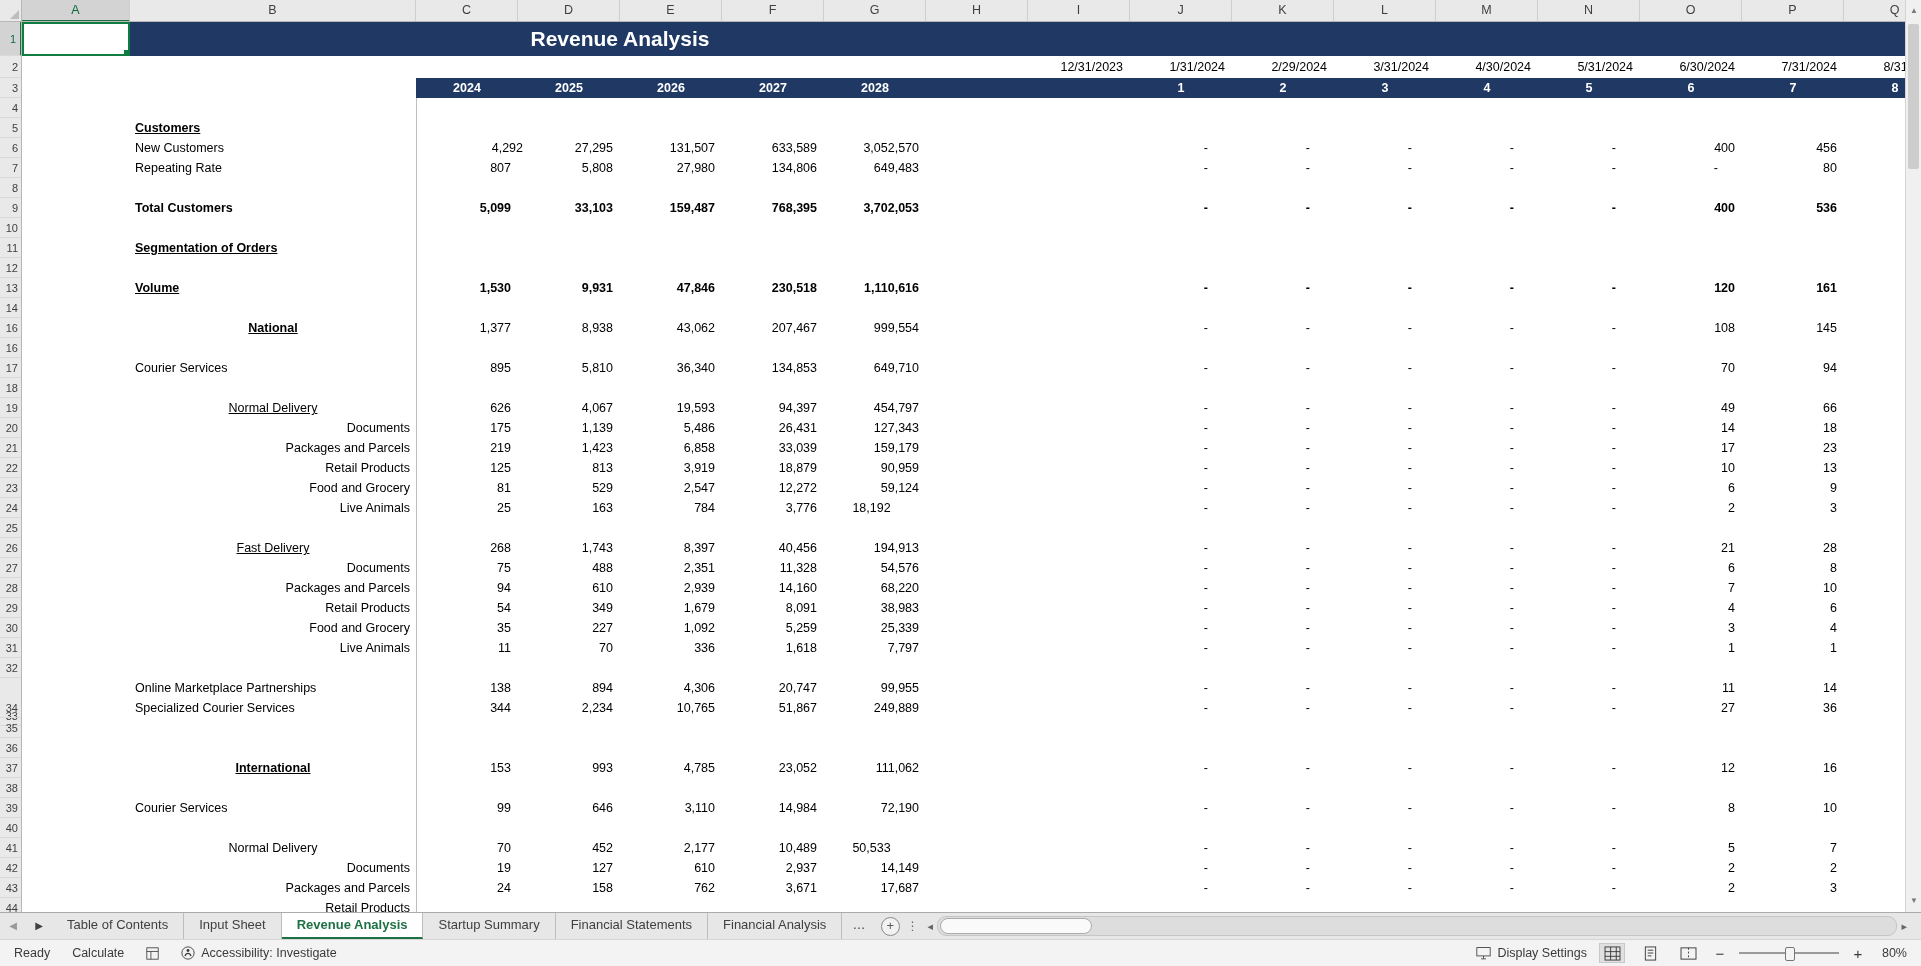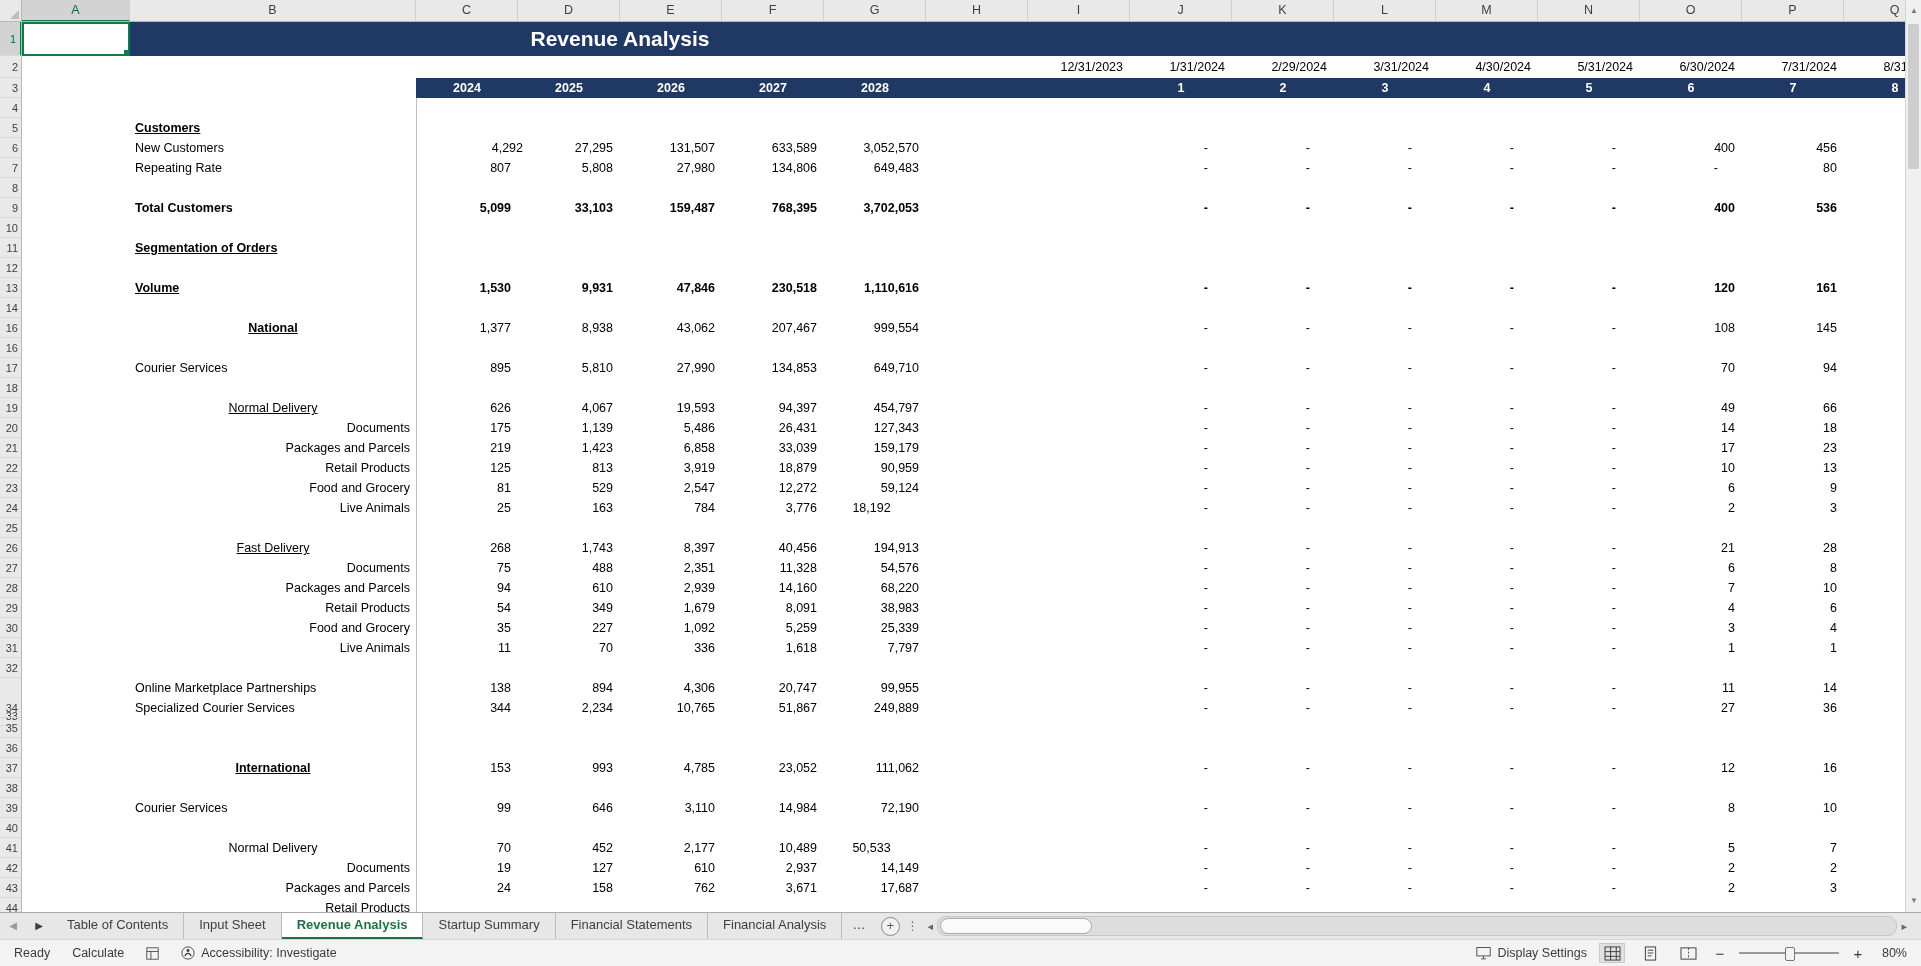--- a/index.html
+++ b/index.html
@@ -227,21 +227,21 @@
       <div class="cell dashc" style="left: 1108px; width: 102px; font-weight: 400; top: 296px; height: 20px; line-height: 20px;">-</div>
       <div class="cell dashc" style="left: 1210px; width: 102px; font-weight: 400; top: 296px; height: 20px; line-height: 20px;">-</div>
       <div class="cell dashc" style="left: 1312px; width: 102px; font-weight: 400; top: 296px; height: 20px; line-height: 20px;">-</div>
       <div class="cell dashc" style="left: 1414px; width: 102px; font-weight: 400; top: 296px; height: 20px; line-height: 20px;">-</div>
       <div class="cell dashc" style="left: 1516px; width: 102px; font-weight: 400; top: 296px; height: 20px; line-height: 20px;">-</div>
       <div class="cell num" style="left: 1618px; width: 102px; font-weight: 400; top: 296px; height: 20px; line-height: 20px;">108</div>
       <div class="cell num" style="left: 1720px; width: 102px; font-weight: 400; top: 296px; height: 20px; line-height: 20px;">145</div>
       <div class="cell" style="left: 108px; width: 286px; top: 336px; height: 20px; line-height: 20px; text-align: left; padding-left: 5px;">Courier Services</div>
       <div class="cell num" style="left: 394px; width: 102px; font-weight: 400; top: 336px; height: 20px; line-height: 20px;">895</div>
       <div class="cell num" style="left: 496px; width: 102px; font-weight: 400; top: 336px; height: 20px; line-height: 20px;">5,810</div>
-      <div class="cell num" style="left: 598px; width: 102px; font-weight: 400; top: 336px; height: 20px; line-height: 20px;">27,990</div>
+      <div class="cell num" style="left: 598px; width: 102px; font-weight: 400; top: 336px; height: 20px; line-height: 20px;">36,340</div>
       <div class="cell num" style="left: 700px; width: 102px; font-weight: 400; top: 336px; height: 20px; line-height: 20px;">134,853</div>
       <div class="cell num" style="left: 802px; width: 102px; font-weight: 400; top: 336px; height: 20px; line-height: 20px;">649,710</div>
       <div class="cell dashc" style="left: 1108px; width: 102px; font-weight: 400; top: 336px; height: 20px; line-height: 20px;">-</div>
       <div class="cell dashc" style="left: 1210px; width: 102px; font-weight: 400; top: 336px; height: 20px; line-height: 20px;">-</div>
       <div class="cell dashc" style="left: 1312px; width: 102px; font-weight: 400; top: 336px; height: 20px; line-height: 20px;">-</div>
       <div class="cell dashc" style="left: 1414px; width: 102px; font-weight: 400; top: 336px; height: 20px; line-height: 20px;">-</div>
       <div class="cell dashc" style="left: 1516px; width: 102px; font-weight: 400; top: 336px; height: 20px; line-height: 20px;">-</div>
       <div class="cell num" style="left: 1618px; width: 102px; font-weight: 400; top: 336px; height: 20px; line-height: 20px;">70</div>
       <div class="cell num" style="left: 1720px; width: 102px; font-weight: 400; top: 336px; height: 20px; line-height: 20px;">94</div>
       <div class="cell" style="left: 108px; width: 286px; top: 376px; height: 20px; line-height: 20px; text-decoration: underline; text-align: center;">Normal Delivery</div>

